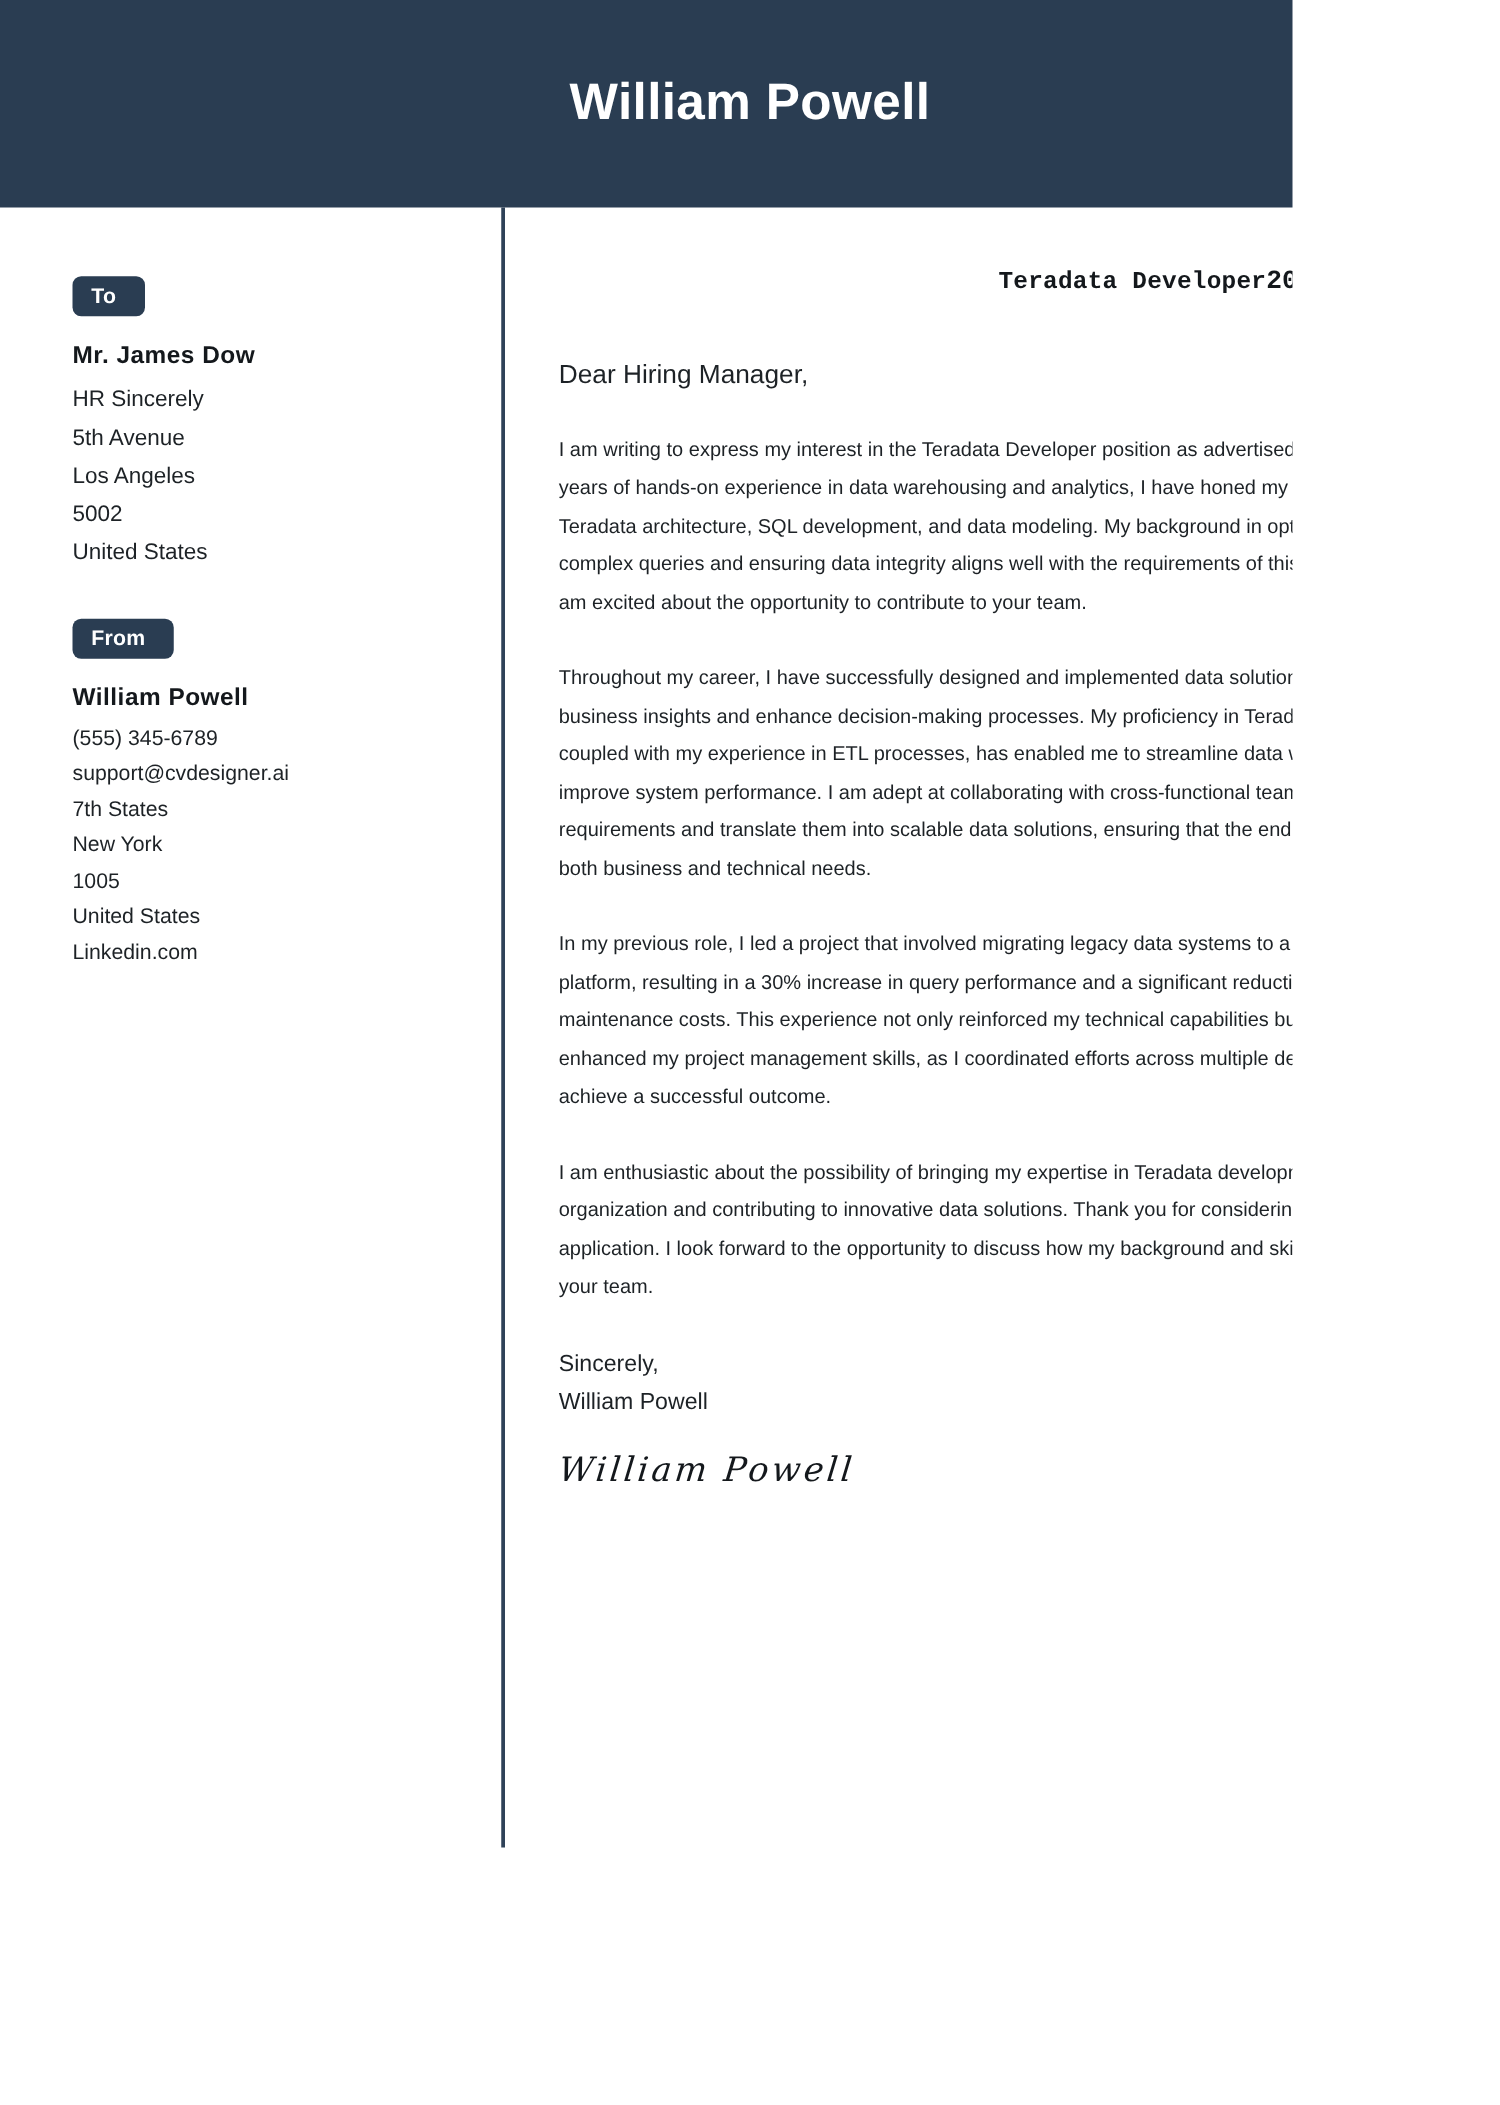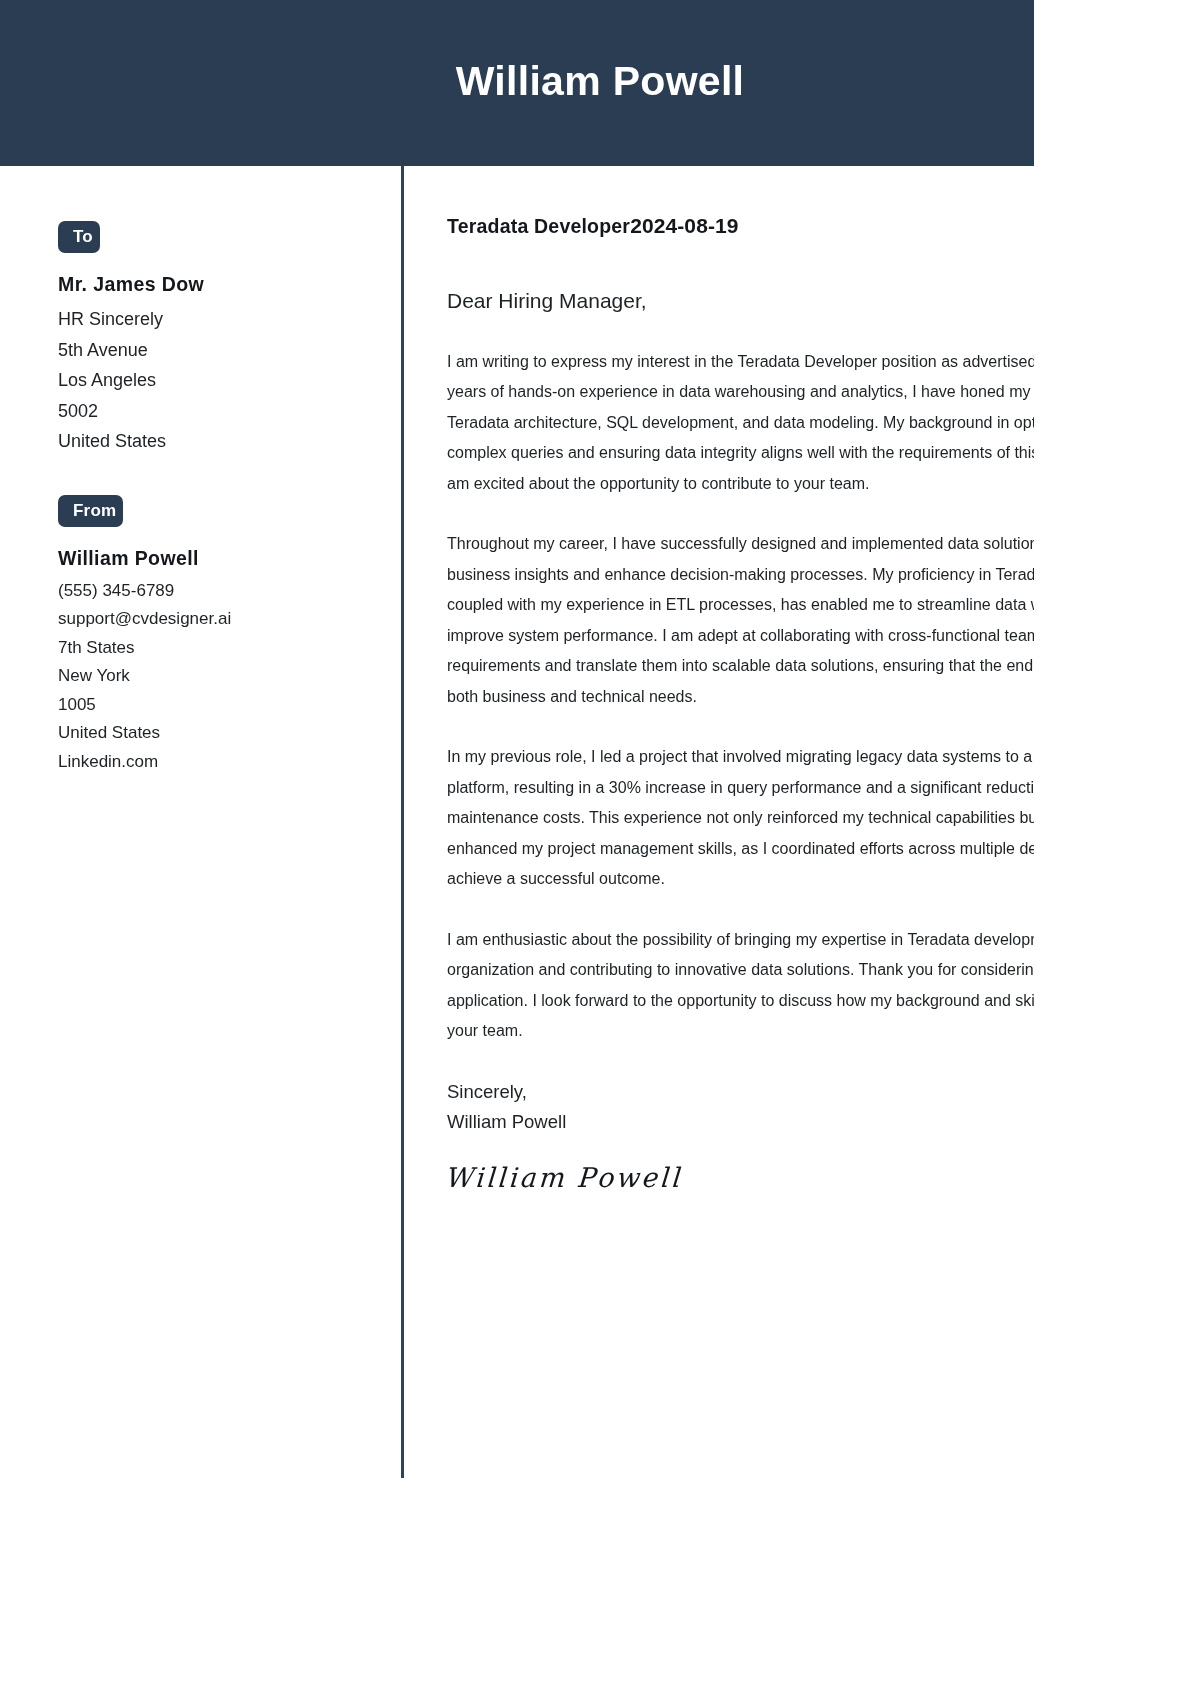--- a/index.html
+++ b/index.html
@@ -69,21 +69,21 @@
   }
 
   
   .badge {
     display: inline-block;
     background: #2a3d52;
     color: #ffffff;
     font-size: 17px;
     font-weight: 700;
     border-radius: 7px;
-    padding: 7px 7px 8px 15px;
+    padding: 7px 23px 8px 15px;
     line-height: 1;
     letter-spacing: 0.2px;
   }
 
   .addr-block { margin-top: 20px; }
   .addr-name {
     font-size: 19.5px;
     font-weight: 700;
     color: #14181c;
     letter-spacing: 0.4px;
@@ -97,22 +97,23 @@
   }
 
   .from-group { margin-top: 38px; }
   .from-group .addr-line { font-size: 17px; line-height: 28.5px; }
   .from-group .addr-name { margin-bottom: 7px; }
 
   
   .title-row {
     display: flex;
     align-items: baseline;
-    justify-content: flex-start;
+    justify-content: flex-end;
     margin-bottom: 48px;
+    font-family: Liberation Mono, monospace;
   }
   .job-title {
     font-size: 19.5px;
     font-weight: 700;
     color: #14181c;
     letter-spacing: 0.2px;
   }
   .letter-date {
     font-size: 21px;
     font-weight: 700;

